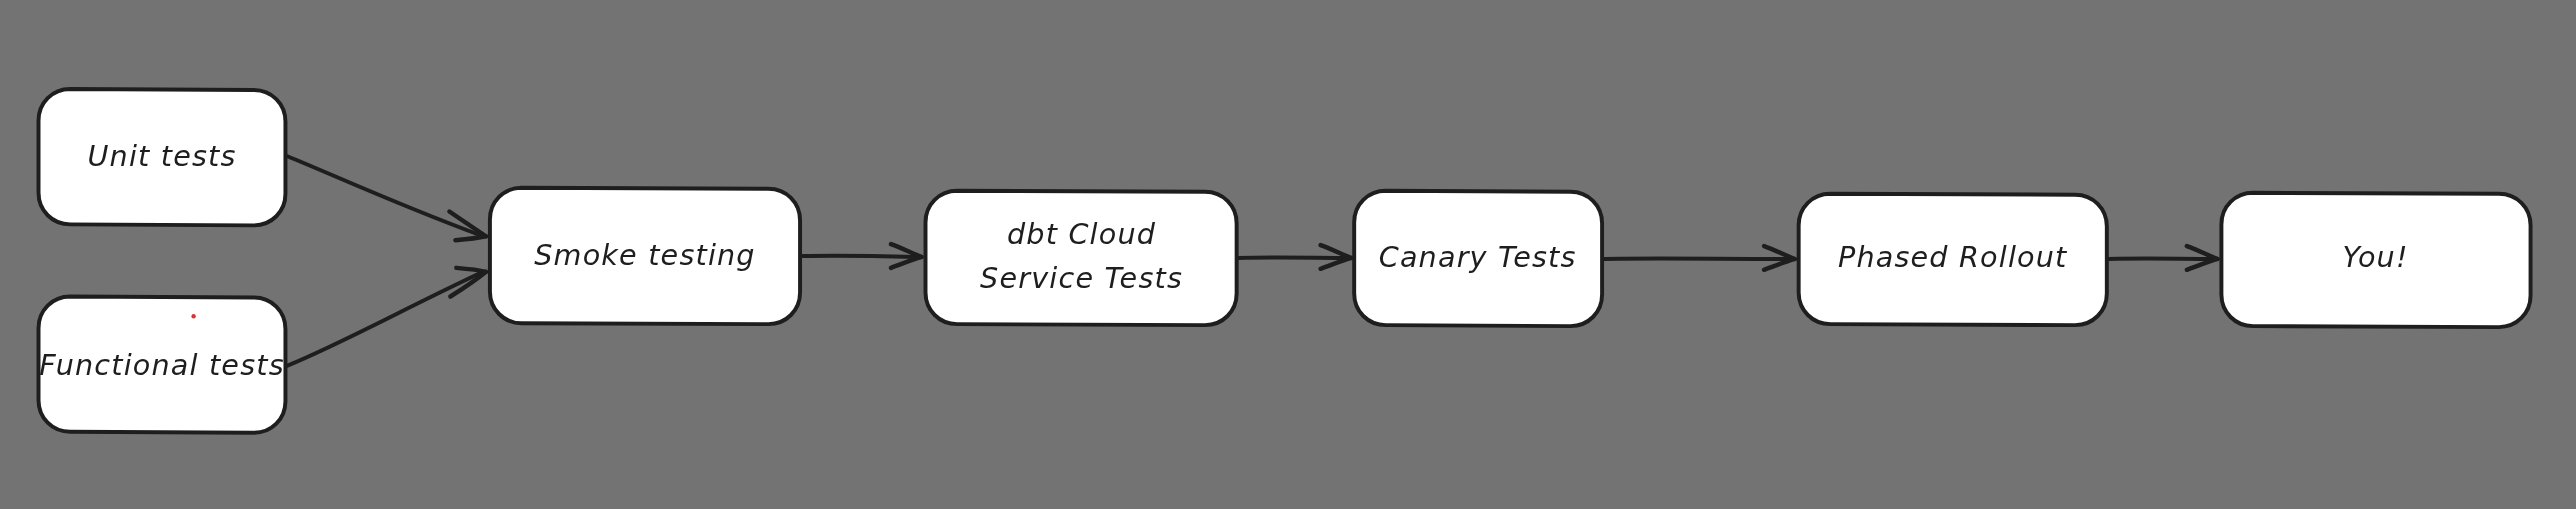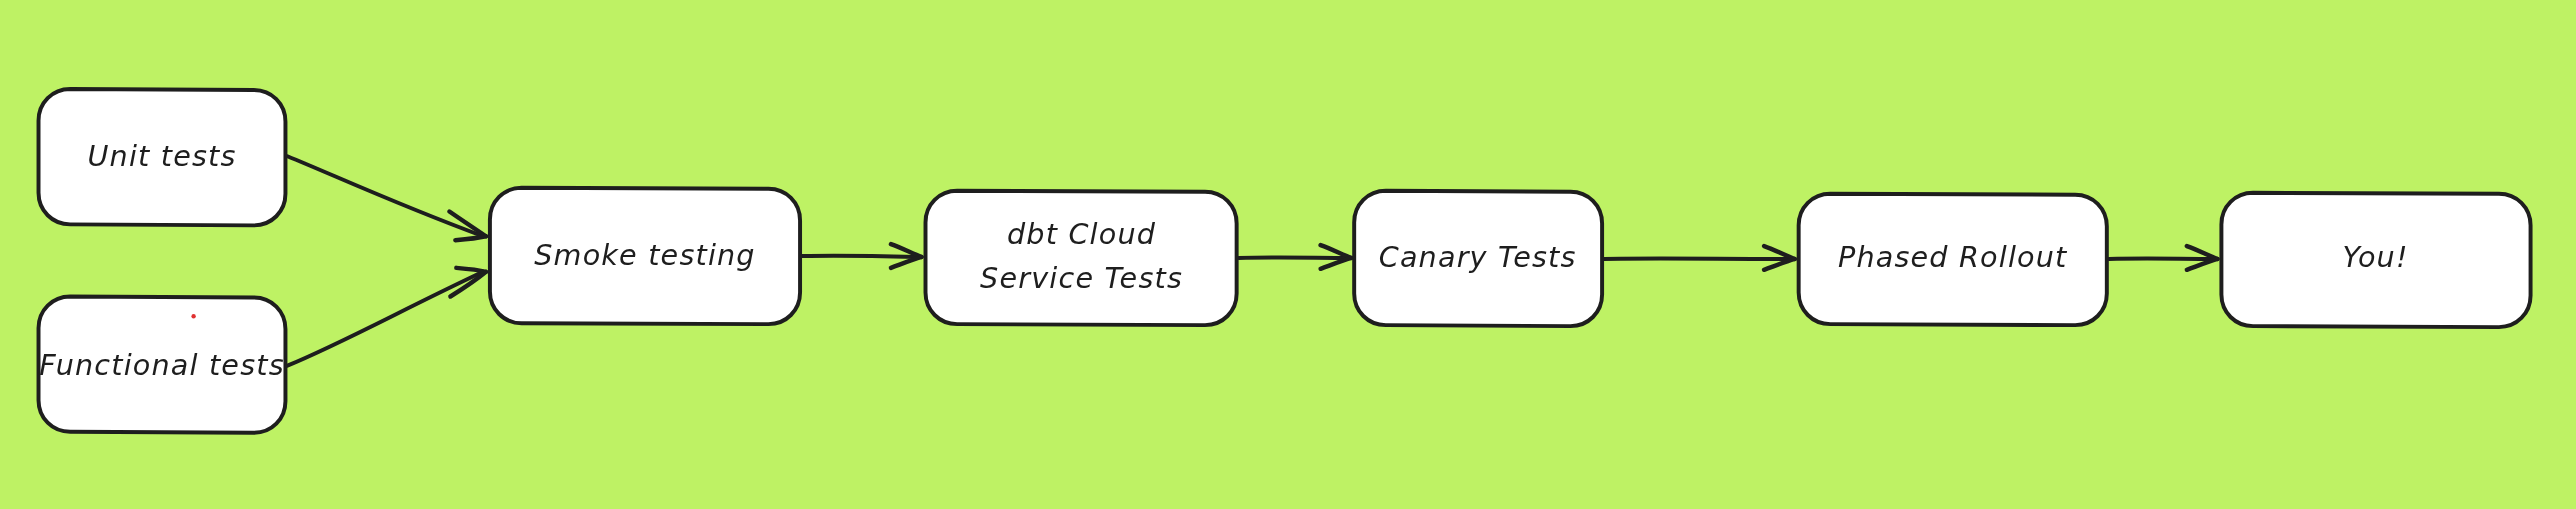--- a/index.html
+++ b/index.html
@@ -11,21 +11,21 @@
   body {
     width: 2576px;
     height: 510px;
     overflow: hidden;
     font-family: "DejaVu Sans", sans-serif;
   }
   #diagram-root {
     position: relative;
     width: 2576px;
     height: 510px;
-    background: #bef264;
+    background: #737373;
   }
   svg.canvas {
     position: absolute;
     top: 0;
     left: 0;
     width: 2576px;
     height: 510px;
     display: block;
   }
   .node-shape {

